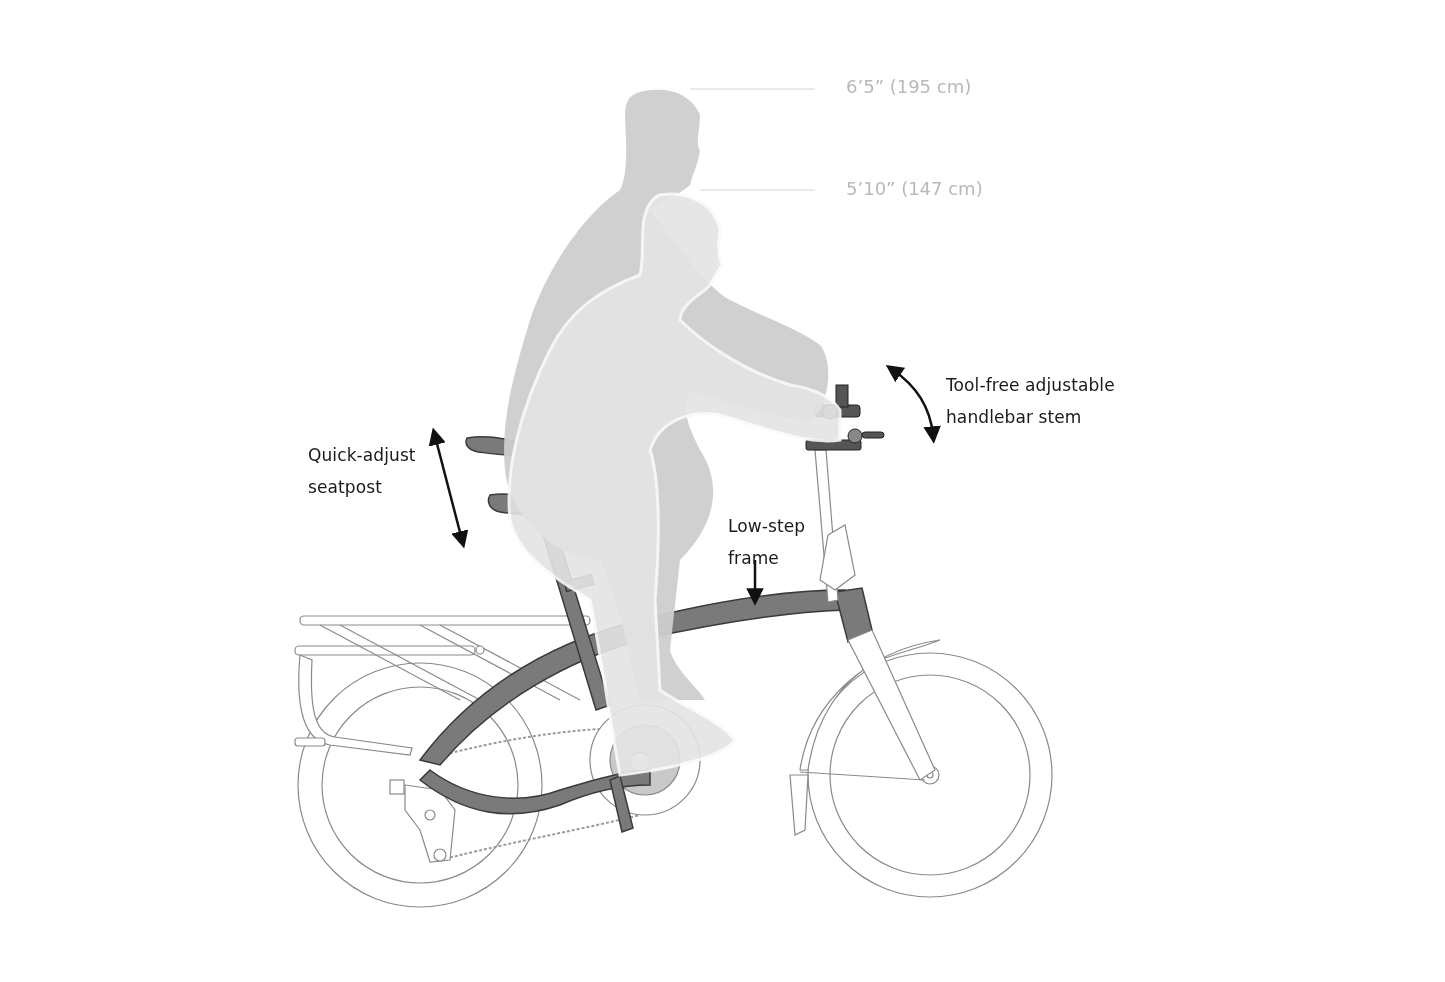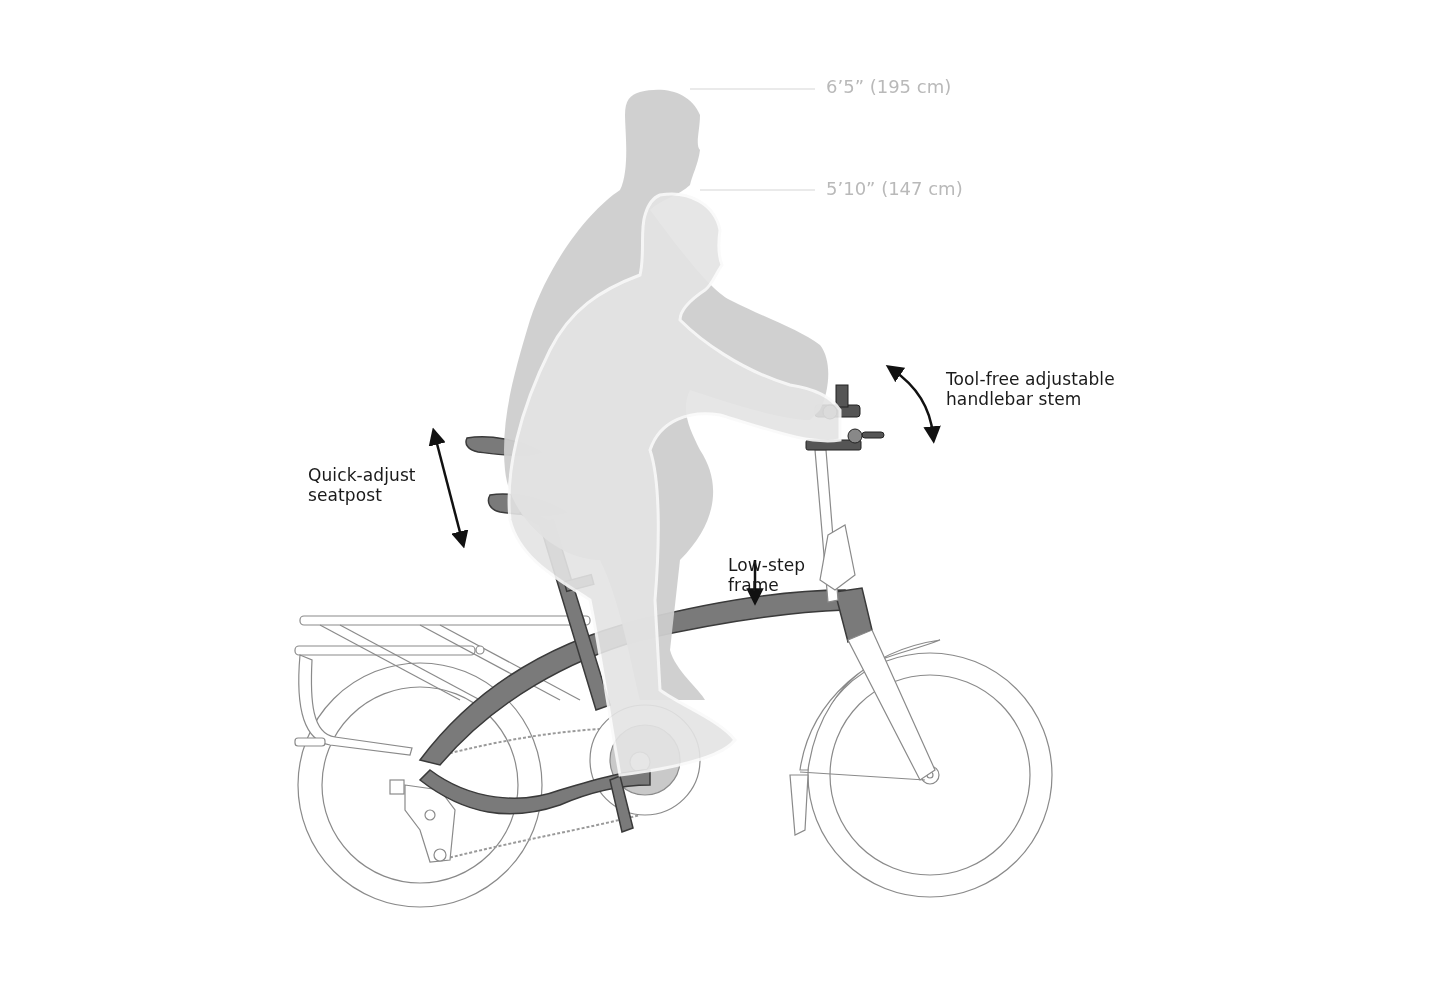--- a/index.html
+++ b/index.html
@@ -1,20 +1,20 @@
 <!DOCTYPE html>
 <html><head>
   <meta charset="utf-8">
   <style>
     html, body { margin: 0; padding: 0; background: #ffffff; }
     body { width: 1445px; height: 982px; position: relative; overflow: hidden;
            font-family: "DejaVu Sans", "Liberation Sans", sans-serif; }
     svg.art { position: absolute; left: 0; top: 0; }
-    .label { position: absolute; font-size: 17px; line-height: 20px; color: #1a1a1a; white-space: pre; letter-spacing: 0.1px; }
-    .height-label { position: absolute; font-size: 18px; color: #b9b9b9; white-space: nowrap; }
+    .label { position: absolute; font-size: 17px; line-height: 32px; color: #1a1a1a; white-space: pre; letter-spacing: 0.1px; }
+    .height-label { position: absolute; font-size: 18px; color: #b9b9b9; white-space: nowrap; margin-left: 20px; }
   </style>
 </head>
 <body>
 
 <svg class="art" width="1445" height="982" viewBox="0 0 1445 982">
   <defs>
     <marker id="ah" viewBox="0 0 10 10" refX="5" refY="5" markerWidth="7" markerHeight="7" orient="auto-start-reverse">
       <path d="M0,0 L10,5 L0,10 z" fill="#111"></path>
     </marker>
   </defs>
@@ -120,16 +120,16 @@
   <path d="M893,370 C915,385 930,405 933,435" fill="none" stroke="#111" stroke-width="2.5" marker-start="url(#ah)" marker-end="url(#ah)"></path>
   <line x1="435" y1="436" x2="462" y2="540" stroke="#111" stroke-width="2.5" marker-start="url(#ah)" marker-end="url(#ah)"></line>
   <line x1="755" y1="560" x2="755" y2="597" stroke="#111" stroke-width="2.5" marker-end="url(#ah)"></line>
 </svg>
 
 <div class="height-label" style="left:826px; top:76px;">6’5” (195 cm)</div>
 <div class="height-label" style="left:826px; top:178px;">5’10” (147 cm)</div>
 
 <div class="label" style="left:946px; top:369px;">Tool-free adjustable
 handlebar stem</div>
-<div class="label" style="left:308px; top:465px;">Quick-adjust
+<div class="label" style="left:308px; top:439px;">Quick-adjust
 seatpost</div>
-<div class="label" style="left:728px; top:510px;margin-top:45px;">Low-step
+<div class="label" style="left:728px; top:510px;">Low-step
 frame</div>
 
 </body></html>

